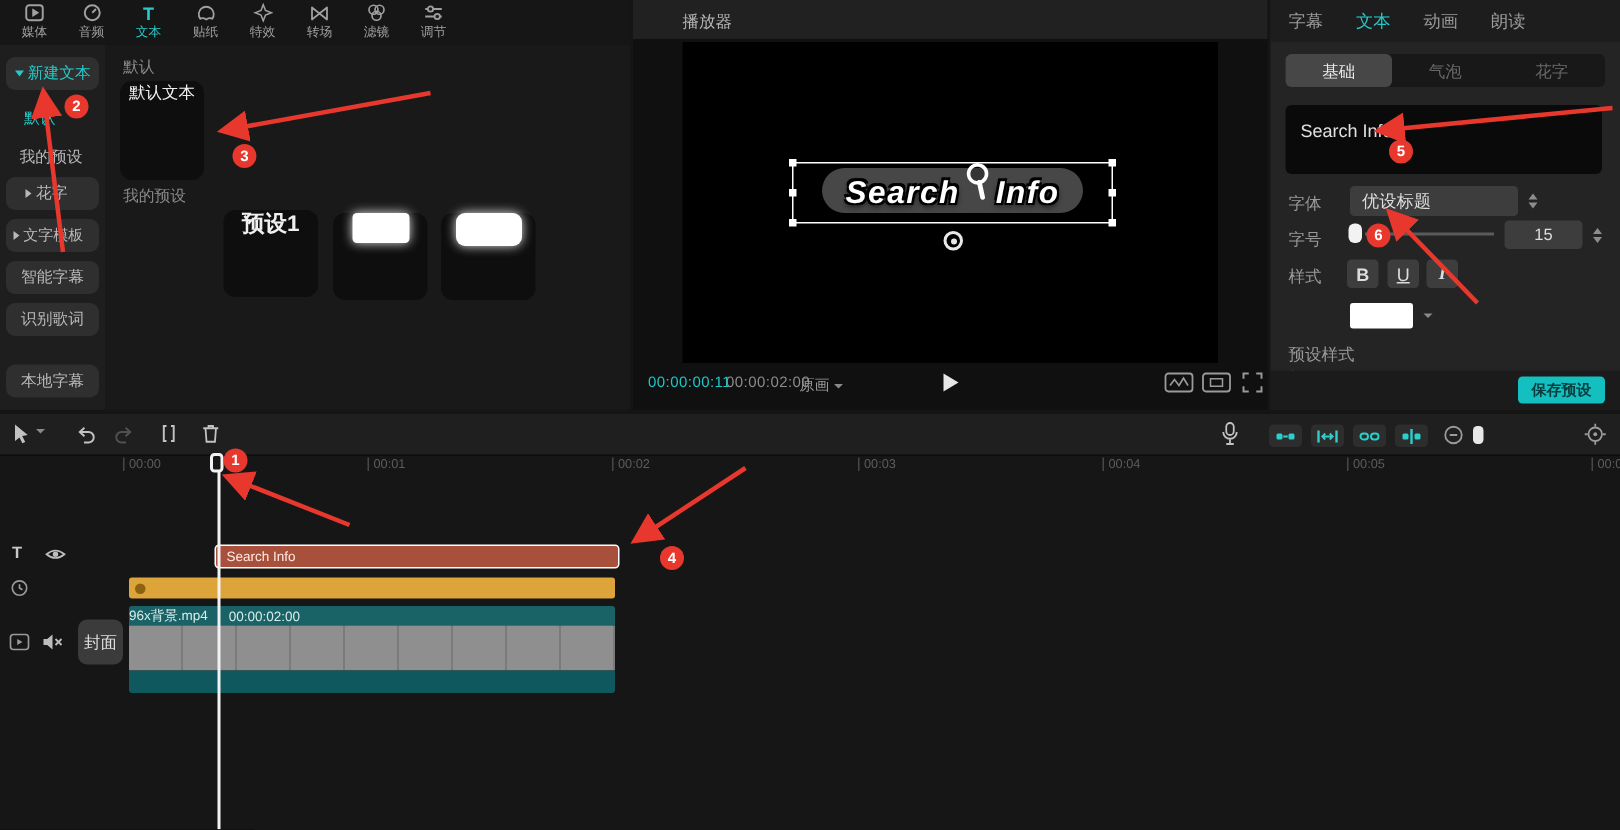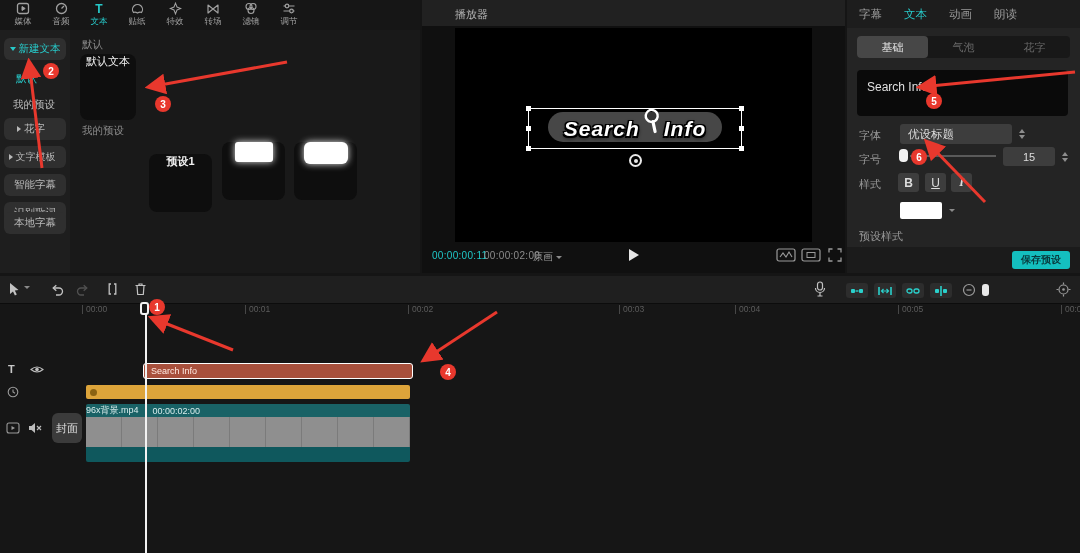--- a/index.html
+++ b/index.html
@@ -164,31 +164,31 @@
   <div class="side-item" style="top:146px;">
     <span class="caret-r" style="margin-left:-6px;"></span>
     <span style="font-size:10px;">文字模板</span>
   </div>
   <div class="side-item" style="top:174px;">
     <span>智能字幕</span>
   </div>
   <div class="side-item" style="top:202px;">
     <span>识别歌词</span>
   </div>
-  <div class="side-item" style="top:212px;">
+  <div class="side-item" style="top:243px;">
     <span>本地字幕</span>
   </div>
 
   <div class="abs" id="library"></div>
   <div class="sec-h" style="left:82px;top:38px;">默认</div>
   <div class="card" style="left:80px;top:54px;width:56px;height:66px;font-size:11px;">
     <span>默认文本</span>
   </div>
   <div class="sec-h" style="left:82px;top:124px;">我的预设</div>
-  <div class="card" style="left:149px;top:154px;width:63px;height:58px;font-size:11px;font-weight:bold;">
+  <div class="card" style="left:149px;top:140px;width:63px;height:58px;font-size:15px;font-weight:bold;">
     <span>预设1</span>
   </div>
   <div class="card" style="left:222px;top:142px;width:63px;height:58px;">
     <span class="blob" style="width:38px;height:20px;"></span>
   </div>
   <div class="card" style="left:294px;top:142px;width:63px;height:58px;">
     <span class="blob" style="width:44px;height:22px;border-radius:6px;"></span>
   </div>
 
   <div class="abs" id="player-panel"></div>
@@ -369,21 +369,21 @@
     <svg width="15" height="15" viewBox="0 0 15 15" fill="none">
         <circle cx="7.5" cy="7.5" r="4.5" stroke="#9a9a9a" stroke-width="1.2"></circle>
         <circle cx="7.5" cy="7.5" r="1.3" fill="#9a9a9a"></circle>
         <path d="M7.5 0.5v2M7.5 12.5v2M0.5 7.5h2M12.5 7.5h2" stroke="#9a9a9a" stroke-width="1.2"></path>
       </svg>
   </div>
 
   <div class="tick" style="left:82px;">00:00</div>
   <div class="tick" style="left:245px;">00:01</div>
   <div class="tick" style="left:408px;">00:02</div>
-  <div class="tick" style="left:572px;margin-left:47px;">00:03</div>
+  <div class="tick" style="left:572px;">00:03</div>
   <div class="tick" style="left:735px;">00:04</div>
   <div class="tick" style="left:898px;">00:05</div>
   <div class="tick" style="left:1061px;">00:0</div>
 
   <div class="abs" style="left:8px;top:363px;font-size:11px;font-weight:bold;color:#c8c8c8;">T</div>
   <div class="abs" style="left:30px;top:364px;">
     <svg width="14" height="11" viewBox="0 0 14 11" fill="none">
         <path d="M1 5.5Q7 .5 13 5.5 7 10.5 1 5.5z" stroke="#bdbdbd" stroke-width="1.1"></path>
         <circle cx="7" cy="5.5" r="1.8" fill="#bdbdbd"></circle>
       </svg>

